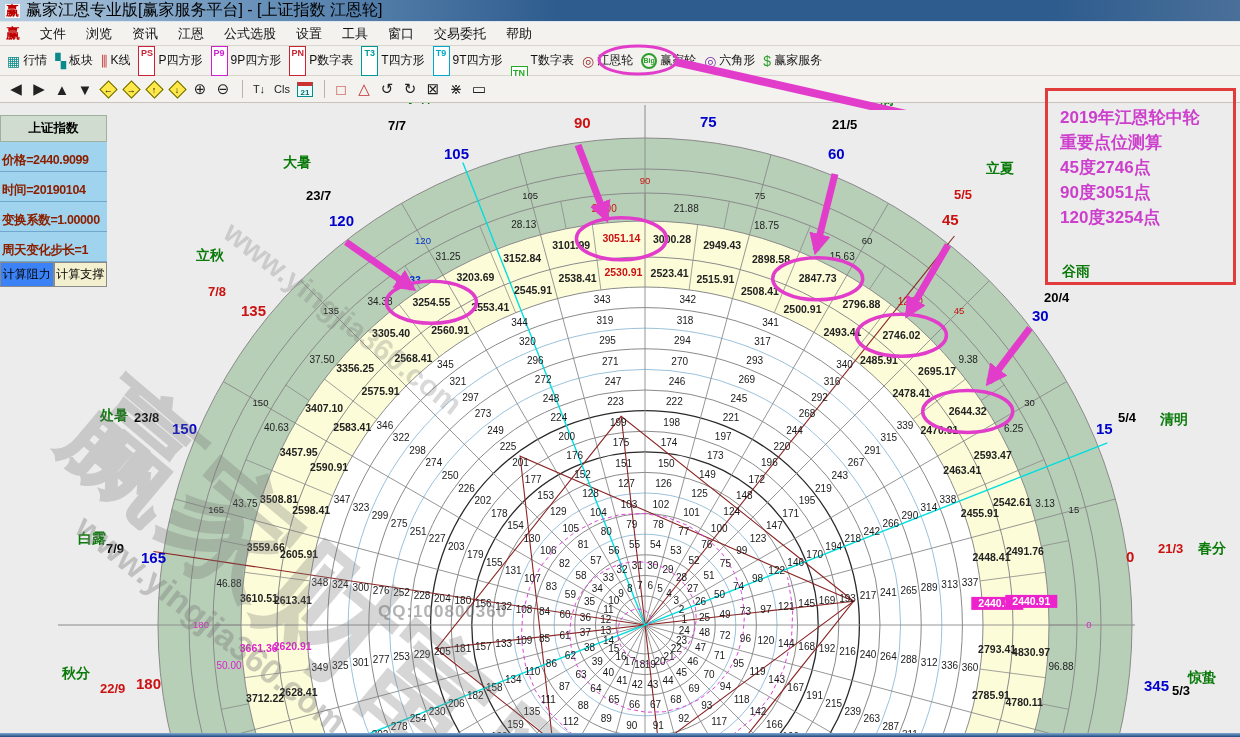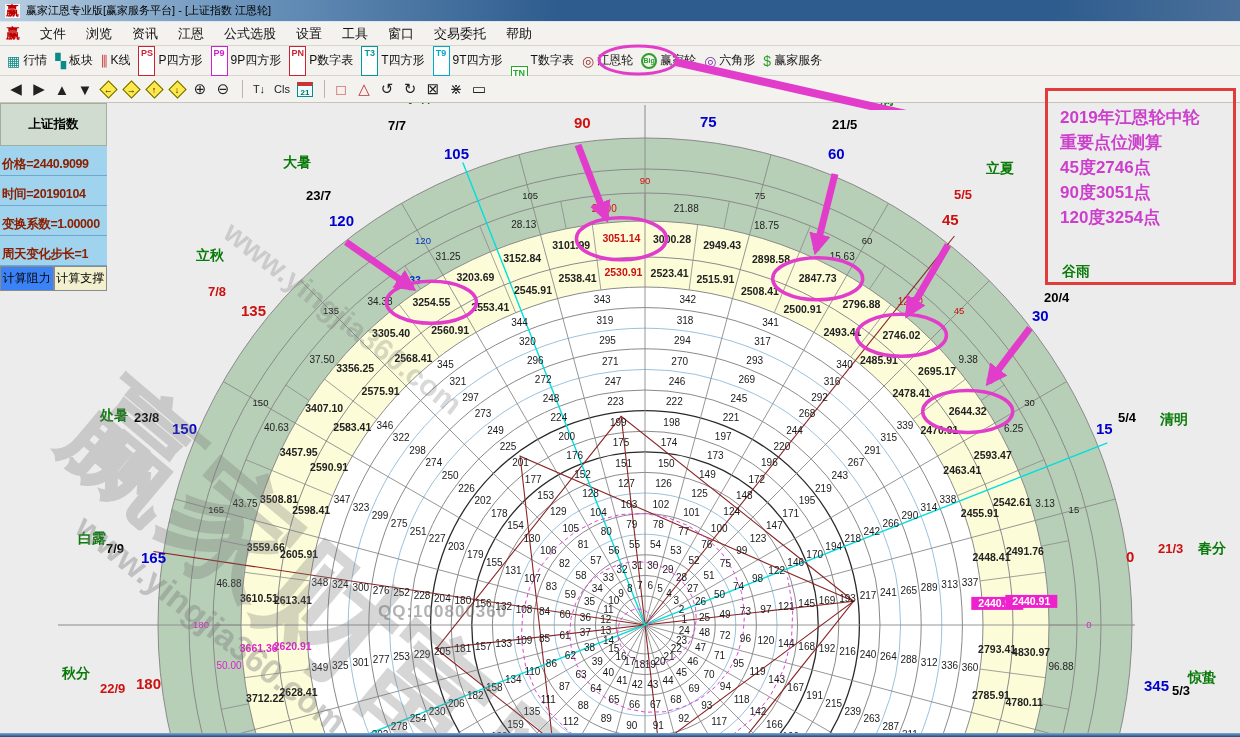--- a/index.html
+++ b/index.html
@@ -3,21 +3,21 @@
 <meta charset="utf-8">
 <style>
   * { margin:0; padding:0; box-sizing:border-box; }
   html,body { width:1240px; height:737px; overflow:hidden;
     font-family:"Liberation Sans","DejaVu Sans",sans-serif; background:#ececec; }
   
   .titlebar { position:relative; z-index:10; height:22px;
     background:linear-gradient(to right,#b9cfe2 0%,#6f97be 18%,#2e5c8e 45%,#2e5c8e 85%,#4a7099 100%);
     display:flex; align-items:center; border-bottom:1px solid #dce6f0; }
   .titlebar .logo { color:#c00000; font-weight:bold; font-size:13px; margin:0 6px 0 5px; background:#f4f4f4; padding:0 1px; line-height:14px; }
-  .titlebar .title { font-size:11px; color:#000; }
+  .titlebar .title { font-size:16px; color:#000; }
   .menubar { position:relative; z-index:10; height:24px; background:#f4f2ee;
     display:flex; align-items:center; border-bottom:1px solid #d9d5cd; }
   .menubar .mlogo { color:#c00000; font-weight:bold; font-size:14px; margin:0 10px 0 6px; }
   .menu-item { font-size:13px; color:#111; padding:2px 10px; cursor:default; }
   .toolbar1 { position:relative; z-index:10; height:30px; background:#f4f2ee;
     display:flex; align-items:center; border-bottom:1px solid #d9d5cd; padding-left:4px; }
   .tb1-item { display:flex; align-items:center; gap:3px; padding:2px 3px; margin-right:2px; font-size:12px; color:#111; }
   .bicon { display:inline-block; width:17px; height:30px; border:1px solid; font-size:9px; font-weight:bold;
     text-align:center; line-height:12px; background:#fff; }
   .gicon { font-size:14px; line-height:14px; }
@@ -39,21 +39,21 @@
   #stage { position:absolute; left:0; top:103px; width:1240px; height:630px; background:#ececec; }
   #wheelsvg { position:absolute; left:0; top:0; z-index:1; }
   #overlaysvg { position:absolute; left:0; top:0; z-index:30; pointer-events:none; }
   .wm { position:absolute; z-index:3; pointer-events:none; white-space:nowrap; font-weight:bold; }
   #wm-main { left:140px; top:240px; font-size:128px; color:rgba(120,120,120,.30); transform:rotate(40deg); transform-origin:left top; }
   #wm-url1 { left:92px; top:404px; font-size:34px; color:rgba(120,120,120,.38); transform:rotate(38deg); transform-origin:left top; }
   #wm-url2 { left:238px; top:112px; font-size:30px; color:rgba(120,120,120,.28); transform:rotate(38deg); transform-origin:left top; }
   #wm-qq { left:378px; top:499px; font-size:17px; color:rgba(115,115,115,.55); letter-spacing:1px; }
   
   #info-panel { position:absolute; left:0; top:0px; width:107px; z-index:12; font-size:12.5px; }
-  #info-title { background:#cfdccf; color:#000; text-align:center; padding:12px 0; border:1px solid #9fb09f; font-weight:bold; }
+  #info-title { background:#cfdccf; color:#000; text-align:center; padding:4px 0; border:1px solid #9fb09f; font-weight:bold;margin-top:12px; }
   .info-row { background:#9fd3ee; color:#8b2000; padding:10px 1px 2px 2px; border-bottom:1px solid #6fa8cc;
     white-space:nowrap; overflow:hidden; font-weight:bold; letter-spacing:-0.4px; }
   #info-buttons { display:flex; }
   #info-buttons div { flex:1; text-align:center; font-size:12px; padding:3px 0; border:1px solid #8a8a8a; color:#000; }
   #btn-resistance { background:#3b82f6; }
   #btn-support { background:#f3f0cf; }
   
   #anno-box { position:absolute; left:1045px; top:-15px; width:191px; height:197px; z-index:12;
     border:3px solid #e13b3b; padding:14px 0 0 12px; }
   .anno-line { color:#cc3ecc; font-size:17px; line-height:25px; font-weight:bold; white-space:nowrap; }

